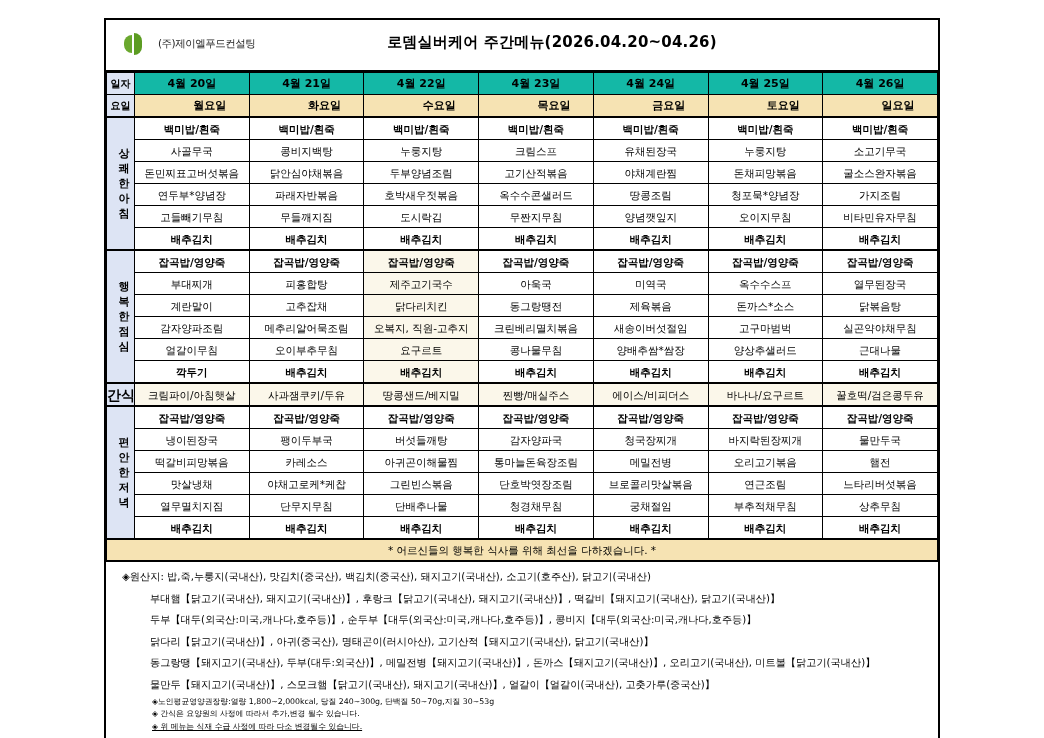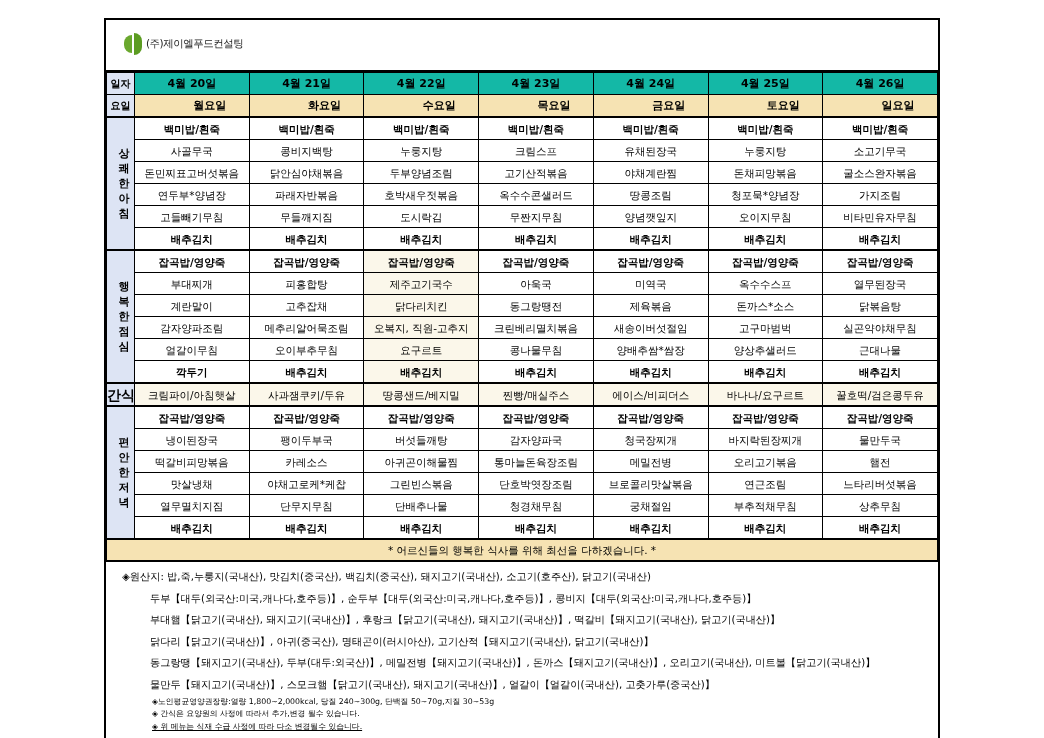--- a/index.html
+++ b/index.html
@@ -1,19 +1,19 @@
 <!DOCTYPE html>
 <html><head>
 <meta charset="utf-8">
 <style>
   html, body { margin: 0; padding: 0; background: #ffffff; }
   body { width: 1044px; height: 738px; position: relative; font-family: "DejaVu Sans", "Liberation Sans", sans-serif; color: #000; }
   .sheet { position: absolute; left: 104px; top: 18px; width: 836px; border: 2px solid #000; box-sizing: border-box; }
   .header { height: 50px; border-bottom: 2px solid #000; position: relative; }
-  .logo { position: absolute; left: 18px; top: 13px; display: flex; align-items: center; gap: 4px; }
+  .logo { position: absolute; left: 18px; top: 13px; display: flex; align-items: center; gap: 16px; }
   .logo-mark { width: 18px; height: 22px; position: relative; }
   .logo-mark .l1 { position: absolute; left: 0; top: 2px; width: 8px; height: 18px; background: #6aa82e; border-radius: 8px 0 0 8px; }
   .logo-mark .l2 { position: absolute; left: 9px; top: 0; width: 9px; height: 22px; background: #5c9c22; border-radius: 0 8px 8px 0; }
   .logo-mark .l3 { position: absolute; left: 8px; top: 0; width: 1.5px; height: 22px; background: #fff; }
   .logo-text { font-size: 10.5px; color: #222; letter-spacing: -0.5px; }
   .title { position: absolute; left: 0; right: 0; top: 13px; text-align: center; font-size: 15px; font-weight: bold; letter-spacing: 0.2px; padding-left: 60px; }
   table { border-collapse: collapse; width: 100%; table-layout: fixed; }
   td { border: 1px solid #000; text-align: center; font-size: 10.5px; height: 21px; padding: 0; white-space: nowrap; overflow: hidden; line-height: 20px; }
   td.label { background: #dde4f4; font-weight: bold; font-size: 10px; }
   td.date { background: #14b8a6; font-weight: bold; font-size: 11px; }
@@ -39,20 +39,21 @@
 <div class="sheet">
   <div class="header">
     <div class="logo">
       <div class="logo-mark">
         <div class="l1"></div>
           <div class="l2"></div>
           <div class="l3"></div>
       </div>
       <span class="logo-text">(주)제이엘푸드컨설팅</span>
     </div>
+    <div class="title">로뎀실버케어 주간메뉴(2026.04.20~04.26)</div>
   </div>
 
   <table>
     <colgroup>
       <col style="width:28px">
       <col>
         <col>
         <col>
         <col>
         <col>
@@ -256,22 +257,22 @@
           <td class="bold">배추김치</td>
         </tr>
         <tr class="thick-top">
           <td class="notice" colspan="8">* 어르신들의 행복한 식사를 위해 최선을 다하겠습니다. *</td>
         </tr>
       </tbody>
   </table>
 
   <div class="origin">
     <div class="line first">◈원산지: 밥,죽,누룽지(국내산), 맛김치(중국산), 백김치(중국산), 돼지고기(국내산), 소고기(호주산), 닭고기(국내산)</div>
+    <div class="line indent">부대햄【닭고기(국내산), 돼지고기(국내산)】, 후랑크【닭고기(국내산), 돼지고기(국내산)】, 떡갈비【돼지고기(국내산), 닭고기(국내산)】</div>
     <div class="line indent">두부【대두(외국산:미국,캐나다,호주등)】, 순두부【대두(외국산:미국,캐나다,호주등)】, 콩비지【대두(외국산:미국,캐나다,호주등)】</div>
-    <div class="line indent">부대햄【닭고기(국내산), 돼지고기(국내산)】, 후랑크【닭고기(국내산), 돼지고기(국내산)】, 떡갈비【돼지고기(국내산), 닭고기(국내산)】</div>
     <div class="line indent">닭다리【닭고기(국내산)】, 아귀(중국산), 명태곤이(러시아산), 고기산적【돼지고기(국내산), 닭고기(국내산)】</div>
     <div class="line indent">동그랑땡【돼지고기(국내산), 두부(대두:외국산)】, 메밀전병【돼지고기(국내산)】, 돈까스【돼지고기(국내산)】, 오리고기(국내산), 미트볼【닭고기(국내산)】</div>
     <div class="line indent">물만두【돼지고기(국내산)】, 스모크햄【닭고기(국내산), 돼지고기(국내산)】, 얼갈이【얼갈이(국내산), 고춧가루(중국산)】</div>
     <div class="notes">
       <div>◈노인평균영양권장량:열량 1,800~2,000kcal, 당질 240~300g, 단백질 50~70g,지질 30~53g</div>
       <div>◈ 간식은 요양원의 사정에 따라서 추가,변경 될수 있습니다.</div>
       <div class="note-underline">◈ 위 메뉴는 식재 수급 사정에 따라 다소 변경될수 있습니다.</div>
     </div>
   </div>
 </div>

